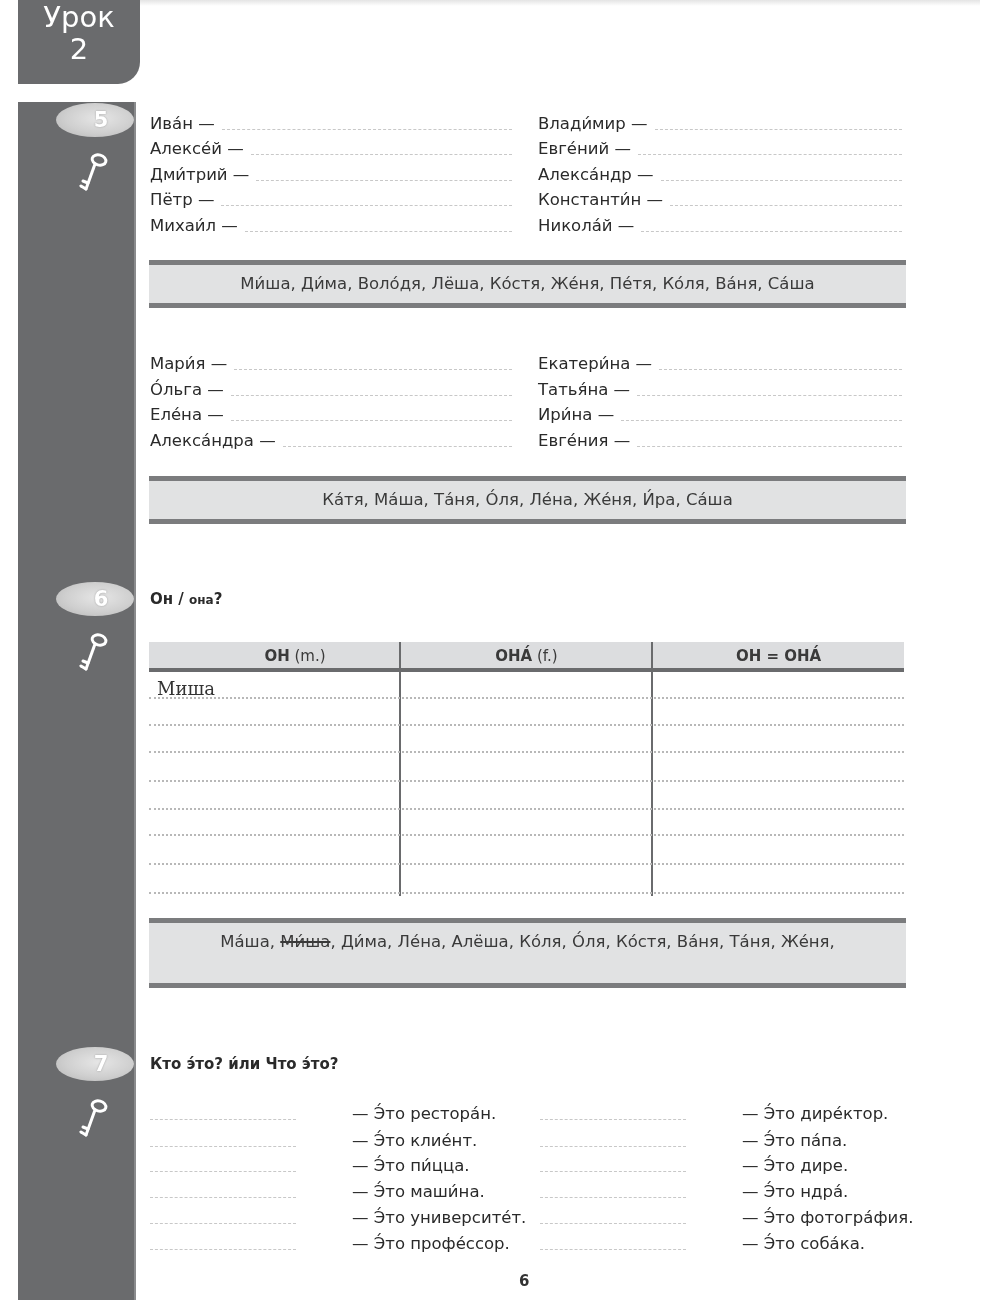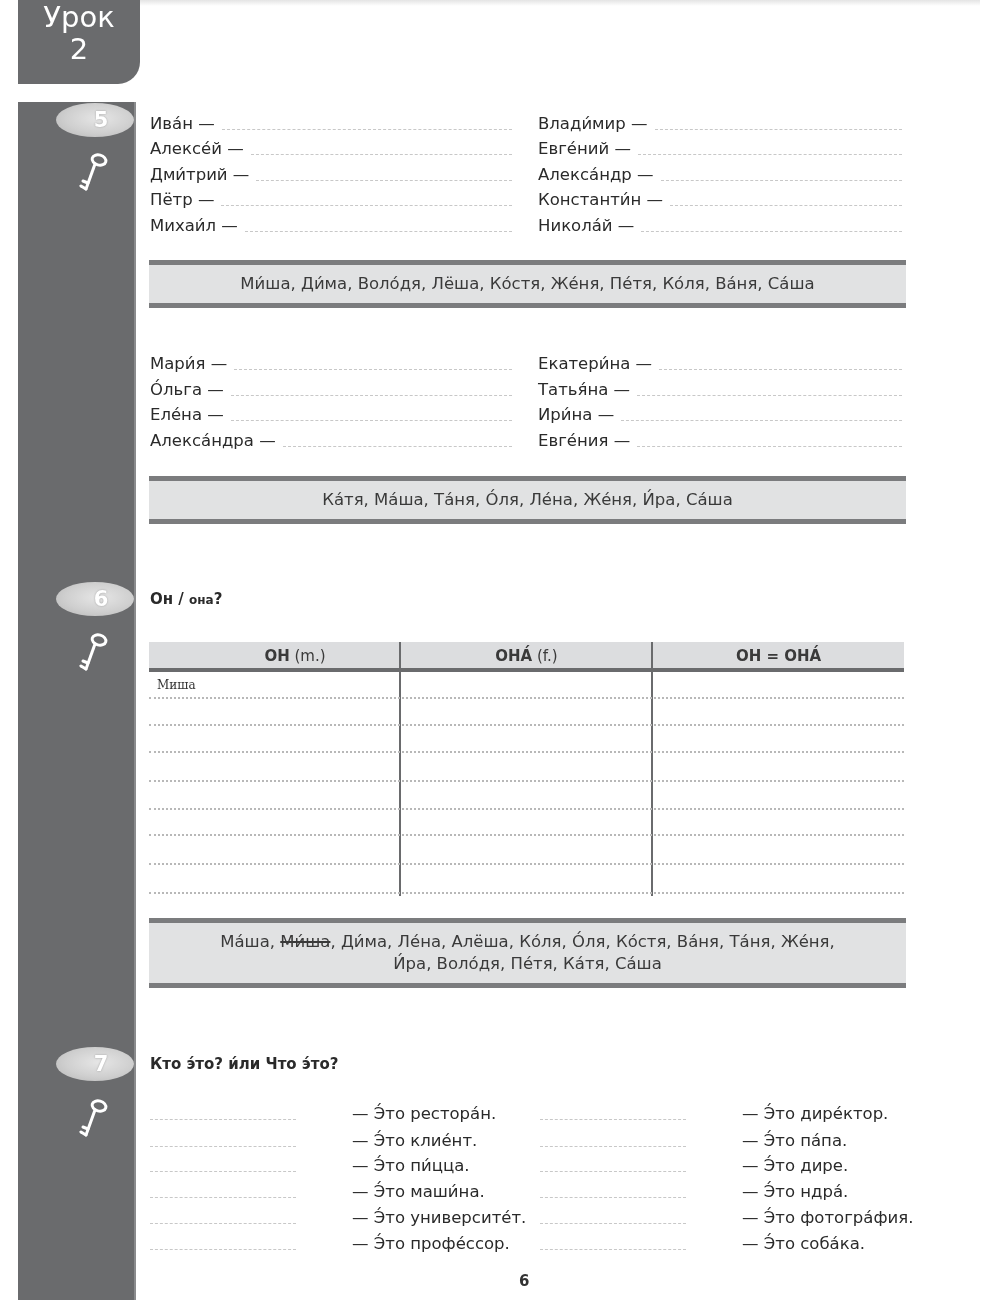--- a/index.html
+++ b/index.html
@@ -71,21 +71,21 @@
   .t-hcell {
     position: absolute; top: 0; height: 26px; line-height: 28px; text-align: center;
     font-weight: bold; font-size: 15px; color: #3a3a3a;
   }
   .t-hcell .sm { font-weight: normal; }
   .t-vline { position: absolute; top: 0; width: 2px; height: 254px; background: #6a6b6d; }
   .t-rule {
     position: absolute; left: 0; width: 755px; height: 0; border-top: 2px dotted #b8b8b8;
   }
   .t-example {
-    position: absolute; left: 8px; top: 36px; font-family: "DejaVu Serif", serif; font-size: 12px; color: #333;
+    position: absolute; left: 8px; top: 36px; font-family: "DejaVu Serif", serif; font-size: 18px; color: #333;
   }
 
   .q-row { position: absolute; font-size: 16.5px; line-height: 20px; white-space: nowrap; display: flex; align-items: flex-end; gap: 44px; }
   .q-row .dots { width: 146px; margin-right: 12px; margin-bottom: 4px; border-bottom: 1px dashed #c8c8c8; height: 1px; }
   .q-left { left: 150px; }
   .q-right { left: 540px; }
 
   .page-num { position: absolute; left: 519px; top: 1272px; font-weight: bold; font-size: 15px; color: #333; }
 </style>
 </head>
@@ -232,21 +232,20 @@
   <div class="t-rule" style="top:166px;"></div>
   <div class="t-rule" style="top:192px;"></div>
   <div class="t-rule" style="top:221px;"></div>
   <div class="t-rule" style="top:250px;"></div>
 </div>
 
 <div class="word-box" style="top:918px; height:60px; line-height:22px; padding-top:0;">
   <div style="padding-top:8px;">
     <span>Ма́ша, </span><span class="strike">Ми́ша</span><span>, Ди́ма, Ле́на, Алёша, Ко́ля, О́ля, Ко́стя, Ва́ня, Та́ня, Же́ня,</span>
   </div>
-  <div>И́ра, Воло́дя, Пе́тя, Ка́тя, Са́ша</div>
 </div>
 
 <div class="ex-badge" style="top:1047px;"><span>7</span></div>
 <svg class="key" style="top:1098px;" viewBox="0 0 34 42">
   <g fill="none" stroke="#ffffff" stroke-width="3" stroke-linecap="round">
     <ellipse cx="23" cy="8" rx="7" ry="5" transform="rotate(15 23 8)"></ellipse>
     <line x1="19" y1="12" x2="10" y2="37"></line>
     <line x1="10" y1="37" x2="5" y2="34"></line>
     <line x1="12" y1="31" x2="7" y2="29"></line>
   </g>

